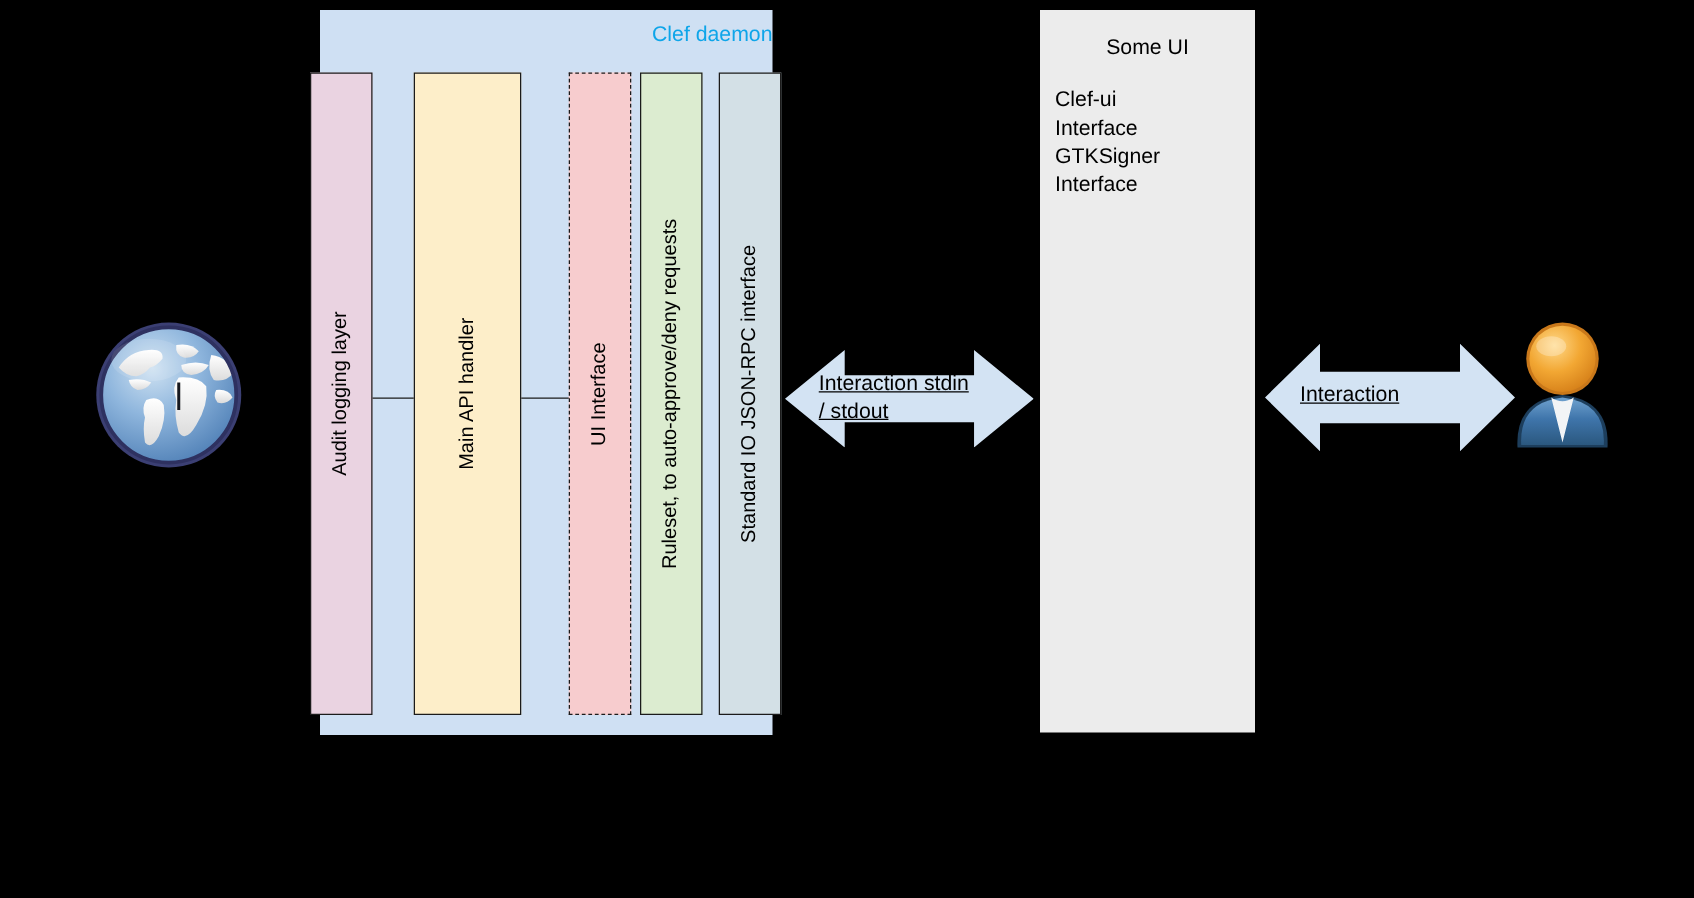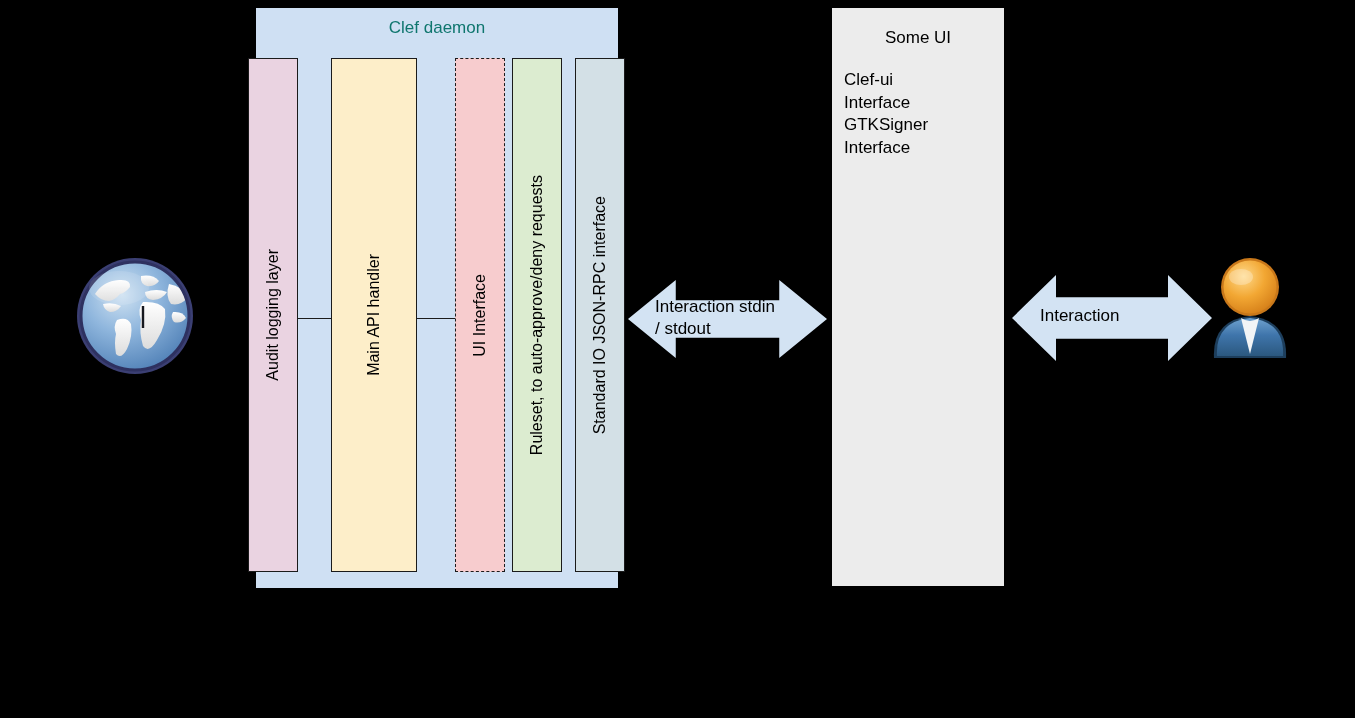--- a/index.html
+++ b/index.html
@@ -31,24 +31,24 @@
     width: 362px;
     height: 580px;
     background: #cfe0f3;
     box-sizing: border-box;
   }
   .daemon-title {
     position: absolute;
     left: 256px;
     top: 16px;
     width: 362px;
-    text-align: center;
+    text-align: right;
     font-size: 17px;
     line-height: 24px;
-    color: #0f766e;
+    color: #0ea5e9;
     white-space: nowrap;
   }
 
   
   .col {
     position: absolute;
     top: 58px;
     height: 514px;
     box-sizing: border-box;
     border: 1.4px solid #1b1b1b;
@@ -128,20 +128,21 @@
     width: 200px; height: 86px;
     clip-path: polygon(0% 50%, 22% 0%, 22% 26%, 78% 26%, 78% 0%, 100% 50%,
                        78% 100%, 78% 74%, 22% 74%, 22% 100%);
   }
   .arrow-label {
     position: absolute;
     font-size: 17px;
     line-height: 22px;
     color: #000;
     white-space: pre-line;
+    text-decoration: underline;
   }
   .arrow-1-label { left: 655px; top: 296px; }
   .arrow-2-label { left: 1040px; top: 305px; }
 
   
   .globe {
     position: absolute;
     left: 73px; top: 254px;
     width: 124px; height: 124px;
   }

